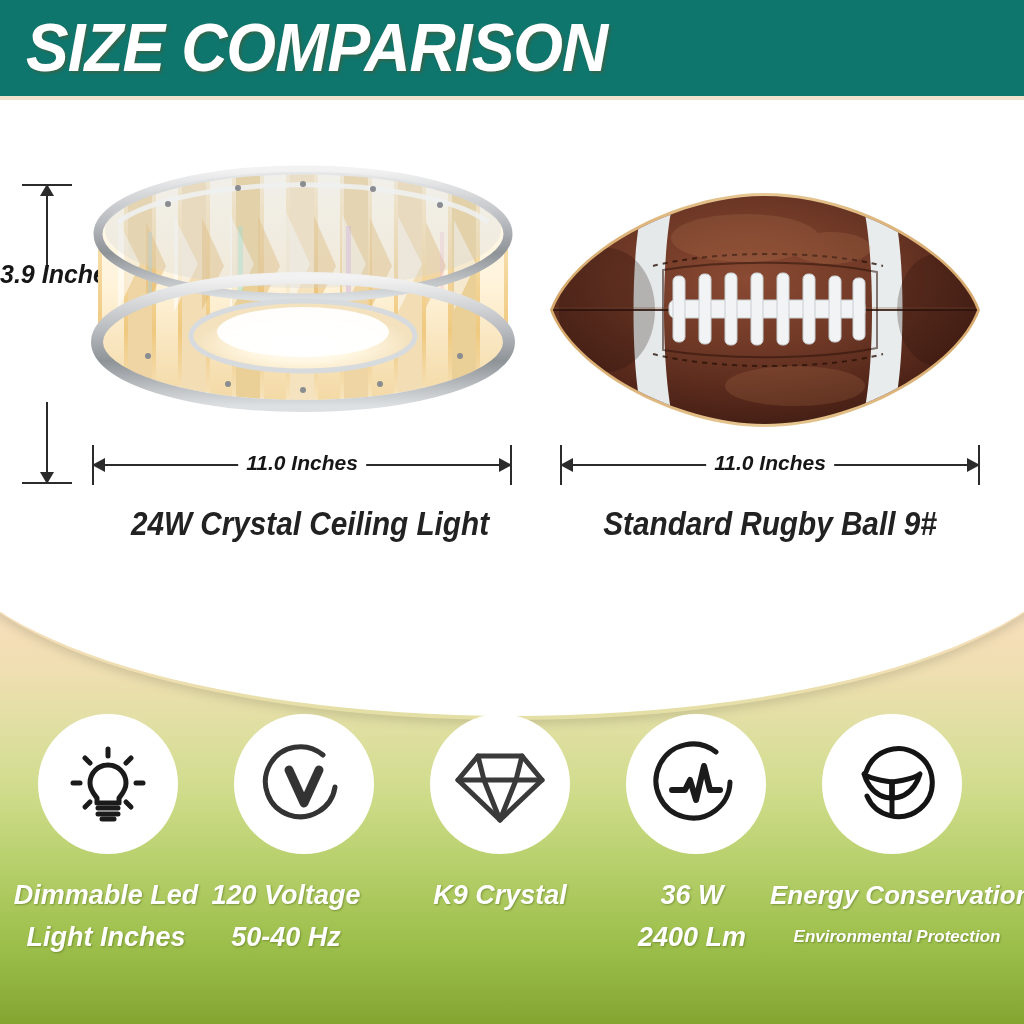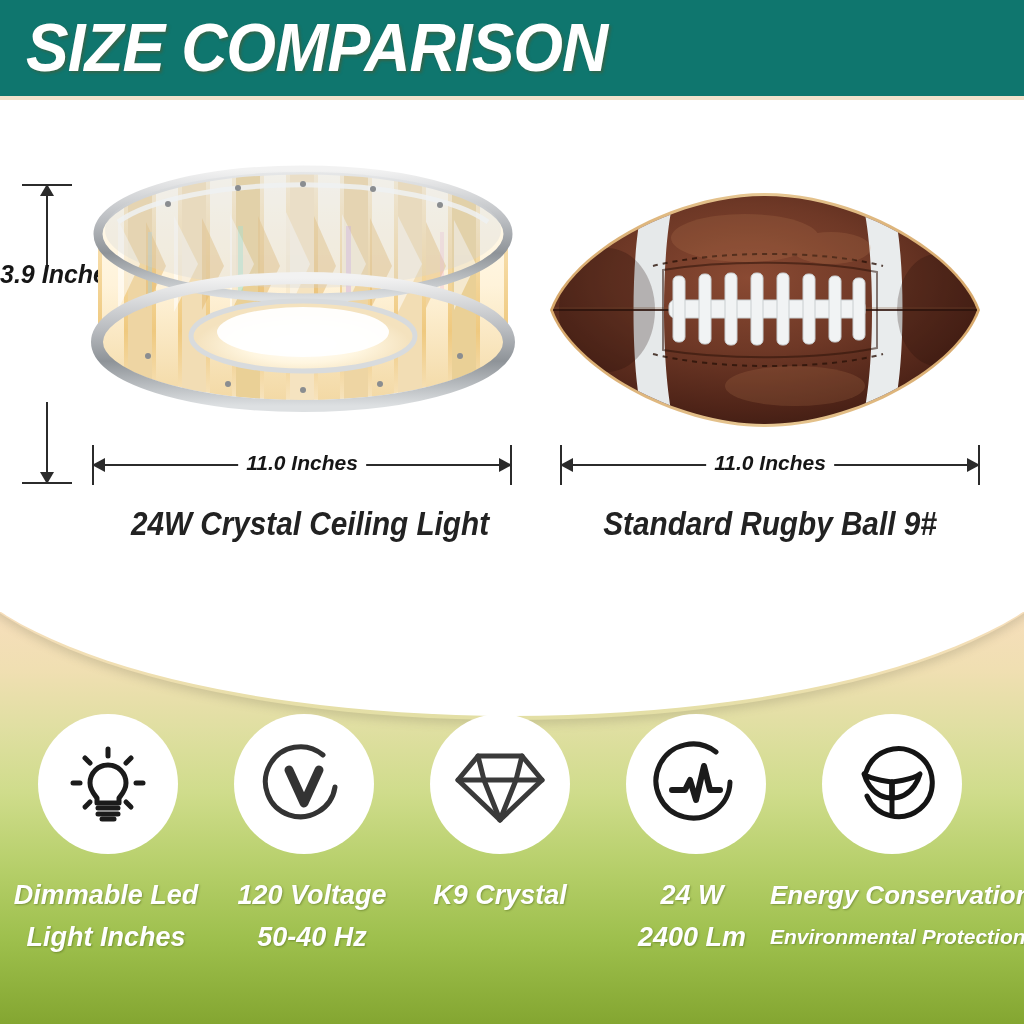--- a/index.html
+++ b/index.html
@@ -122,21 +122,21 @@
   .label-row{position:absolute;left:0;top:262px;width:1024px;height:110px;}
   .feat-label{
     position:absolute;top:0;text-align:center;
     color:#ffffff;font-weight:bold;font-style:italic;
     text-shadow:1px 1px 2px rgba(70,90,25,0.45);
     line-height:42px;
   }
   .feat-label .l1{display:block;font-size:27px;white-space:nowrap;}
   .feat-label .l2{display:block;font-size:27px;white-space:nowrap;}
   .feat-label.small .l1{font-size:26px;}
-  .feat-label.small .l2{font-size:21px;}
+  .feat-label.small .l2{font-size:17px;}
 </style>
 </head>
 <body>
 
 <div class="page">
 
   <div class="header">
     <div class="header-title">SIZE COMPARISON</div>
   </div>
   <div class="header-underline"></div>
@@ -408,29 +408,29 @@
           </svg>
         </div>
       </div>
     </div>
 
     <div class="label-row">
       <div class="feat-label" style="left:0px;width:212px">
         <span class="l1">Dimmable Led</span>
         <span class="l2">Light Inches</span>
       </div>
-      <div class="feat-label" style="left:217px;width:190px">
+      <div class="feat-label" style="left:191px;width:190px">
         <span class="l1">120 Voltage</span>
         <span class="l2">50-40 Hz</span>
       </div>
       <div class="feat-label" style="left:400px;width:200px">
         <span class="l1">K9 Crystal</span>
       </div>
       <div class="feat-label" style="left:612px;width:160px">
-        <span class="l1">24 W</span>
+        <span class="l1">36 W</span>
         <span class="l2">2400 Lm</span>
       </div>
       <div class="feat-label small" style="left:770px;width:254px">
         <span class="l1">Energy Conservation</span>
         <span class="l2">Environmental Protection</span>
       </div>
     </div>
   </div>
 
 </div>

